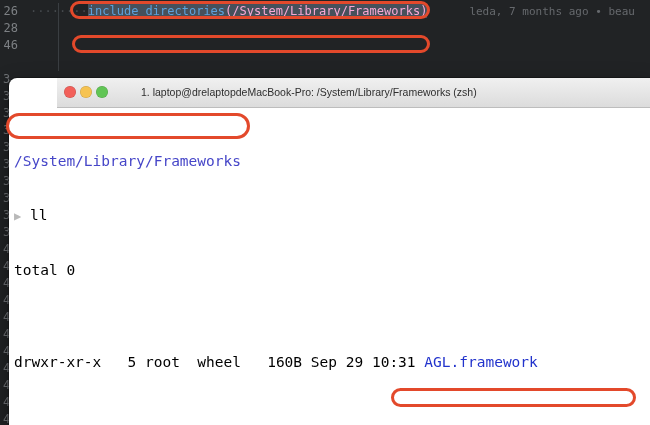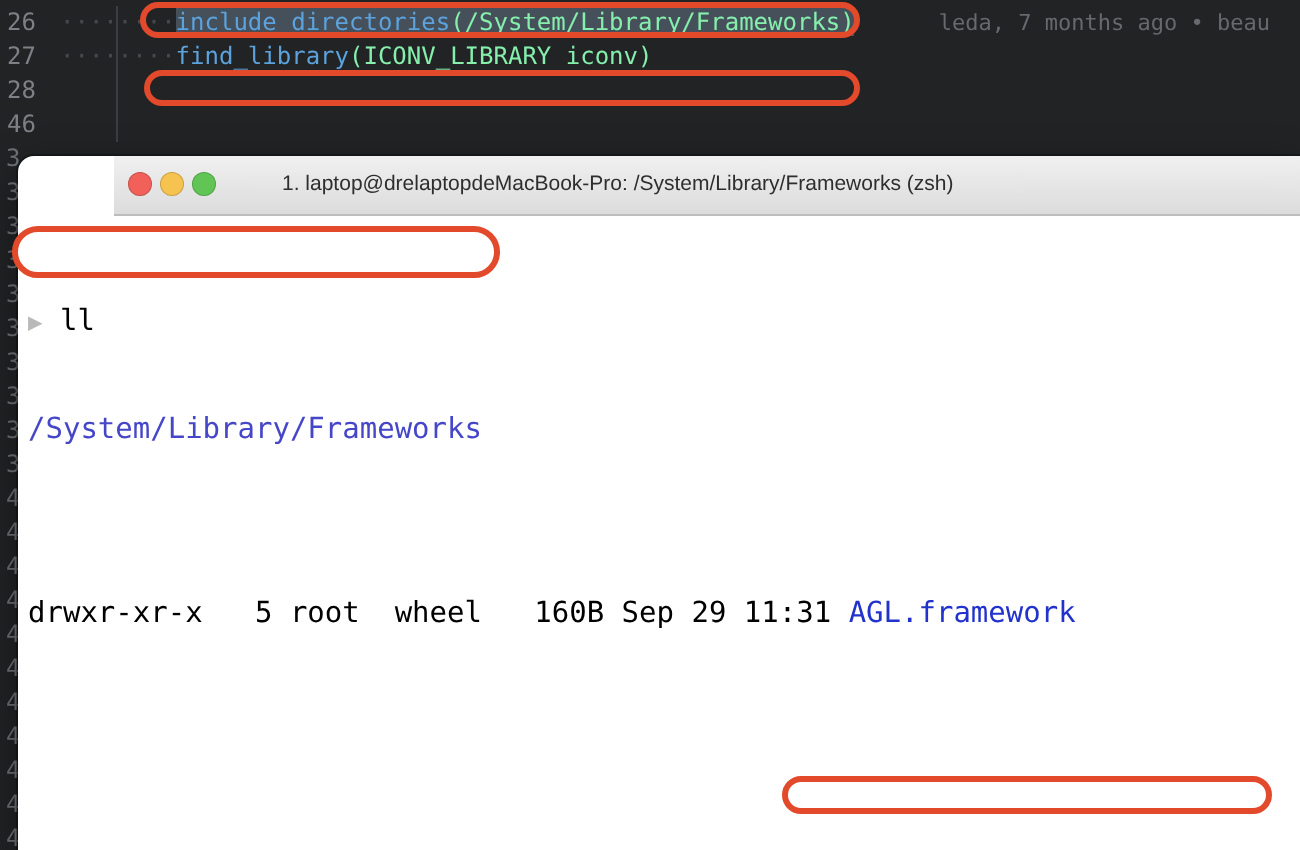--- a/index.html
+++ b/index.html
@@ -9,21 +9,21 @@
     font-family:"DejaVu Sans Mono",monospace;
   }
   
   .editor{position:absolute;inset:0;}
   .code-lines{position:absolute;top:3px;left:0;right:0;}
   .code-line{position:relative;height:17px;line-height:17px;font-size:12px;white-space:pre;text-decoration:underline;}
   .gutter-num{position:absolute;left:0;width:18px;text-align:right;color:#7d8084;}
   .code-text{position:absolute;left:30px;top:0;white-space:pre;}
   .dots{color:#45494d;}
   .fn{color:#5ca2dc;}
-  .args{color:#86efac;}
+  .args{color:#f9a8d4;}
   .stmt.hl{background:#46505b;}
   .blame{color:#66696d;font-size:11px;padding-left:42px;}
   .indent-guide{position:absolute;left:58px;top:3px;width:1px;height:68px;background:#3a3e42;}
   .strip-digit{position:absolute;left:3px;font-size:12px;line-height:17px;color:#6f7276;z-index:5;}
   
   .window{
     position:absolute;left:9px;top:78px;width:641px;height:347px;
     border-radius:8px 0 0 0;overflow:hidden;background:#ffffff;
     box-shadow:0 0 0 1px rgba(0,0,0,.28),0 8px 22px rgba(0,0,0,.45);
     z-index:10;
@@ -63,21 +63,20 @@
   #oval-audio{left:391px;top:388px;width:245px;height:19px;}
 </style>
 </head>
 <body>
 
 <div class="editor">
   <div class="indent-guide"></div>
   <div class="code-lines" id="code-lines">
   <div class="code-line"><span class="gutter-num">26</span><span class="code-text"><span class="dots">········</span><span class="stmt hl"><span class="fn">include_directories</span><span class="args">(/System/Library/Frameworks)</span></span><span class="blame">leda, 7 months ago • beau</span></span></div>
 
-  <div class="code-line"><span class="gutter-num">27</span><span class="code-text"><span class="dots">········</span><span class="stmt"><span class="fn">find_library</span><span class="args">(ICONV_LIBRARY iconv)</span></span></span></div>
 
   <div class="code-line"><span class="gutter-num">28</span></div>
 
   <div class="code-line"><span class="gutter-num">46</span></div>
 </div>
   <div id="gutter-strip">
       <span class="strip-digit" style="top: 71px;">3</span>
       <span class="strip-digit" style="top: 88px;">3</span>
       <span class="strip-digit" style="top: 105px;">3</span>
       <span class="strip-digit" style="top: 122px;">3</span>
@@ -102,24 +101,25 @@
 </div>
 
 <div class="window">
   <div class="titlebar">
     <span class="light red"></span>
     <span class="light yellow"></span>
     <span class="light green"></span>
     <span class="title">1. laptop@drelaptopdeMacBook-Pro: /System/Library/Frameworks (zsh)</span>
   </div>
   <div class="term-body">
+    <div class="tline path">/System/Library/Frameworks</div>
     <div class="tline"><span class="prompt-glyph">▶</span><span class="cmd"> <span>ll</span></span></div>
-    <div class="tline path">/System/Library/Frameworks</div>
+    <div class="tline">total 0</div>
     <div id="rows-host">
-  <div class="tline trow"><span class="meta">drwxr-xr-x   5 root  wheel   160B Sep 29 11:31 </span><span class="fname">AGL.framework</span></div>
+  <div class="tline trow"><span class="meta">drwxr-xr-x   5 root  wheel   160B Sep 29 10:31 </span><span class="fname">AGL.framework</span></div>
 
   
 
   
 
   
 
   
 
   

